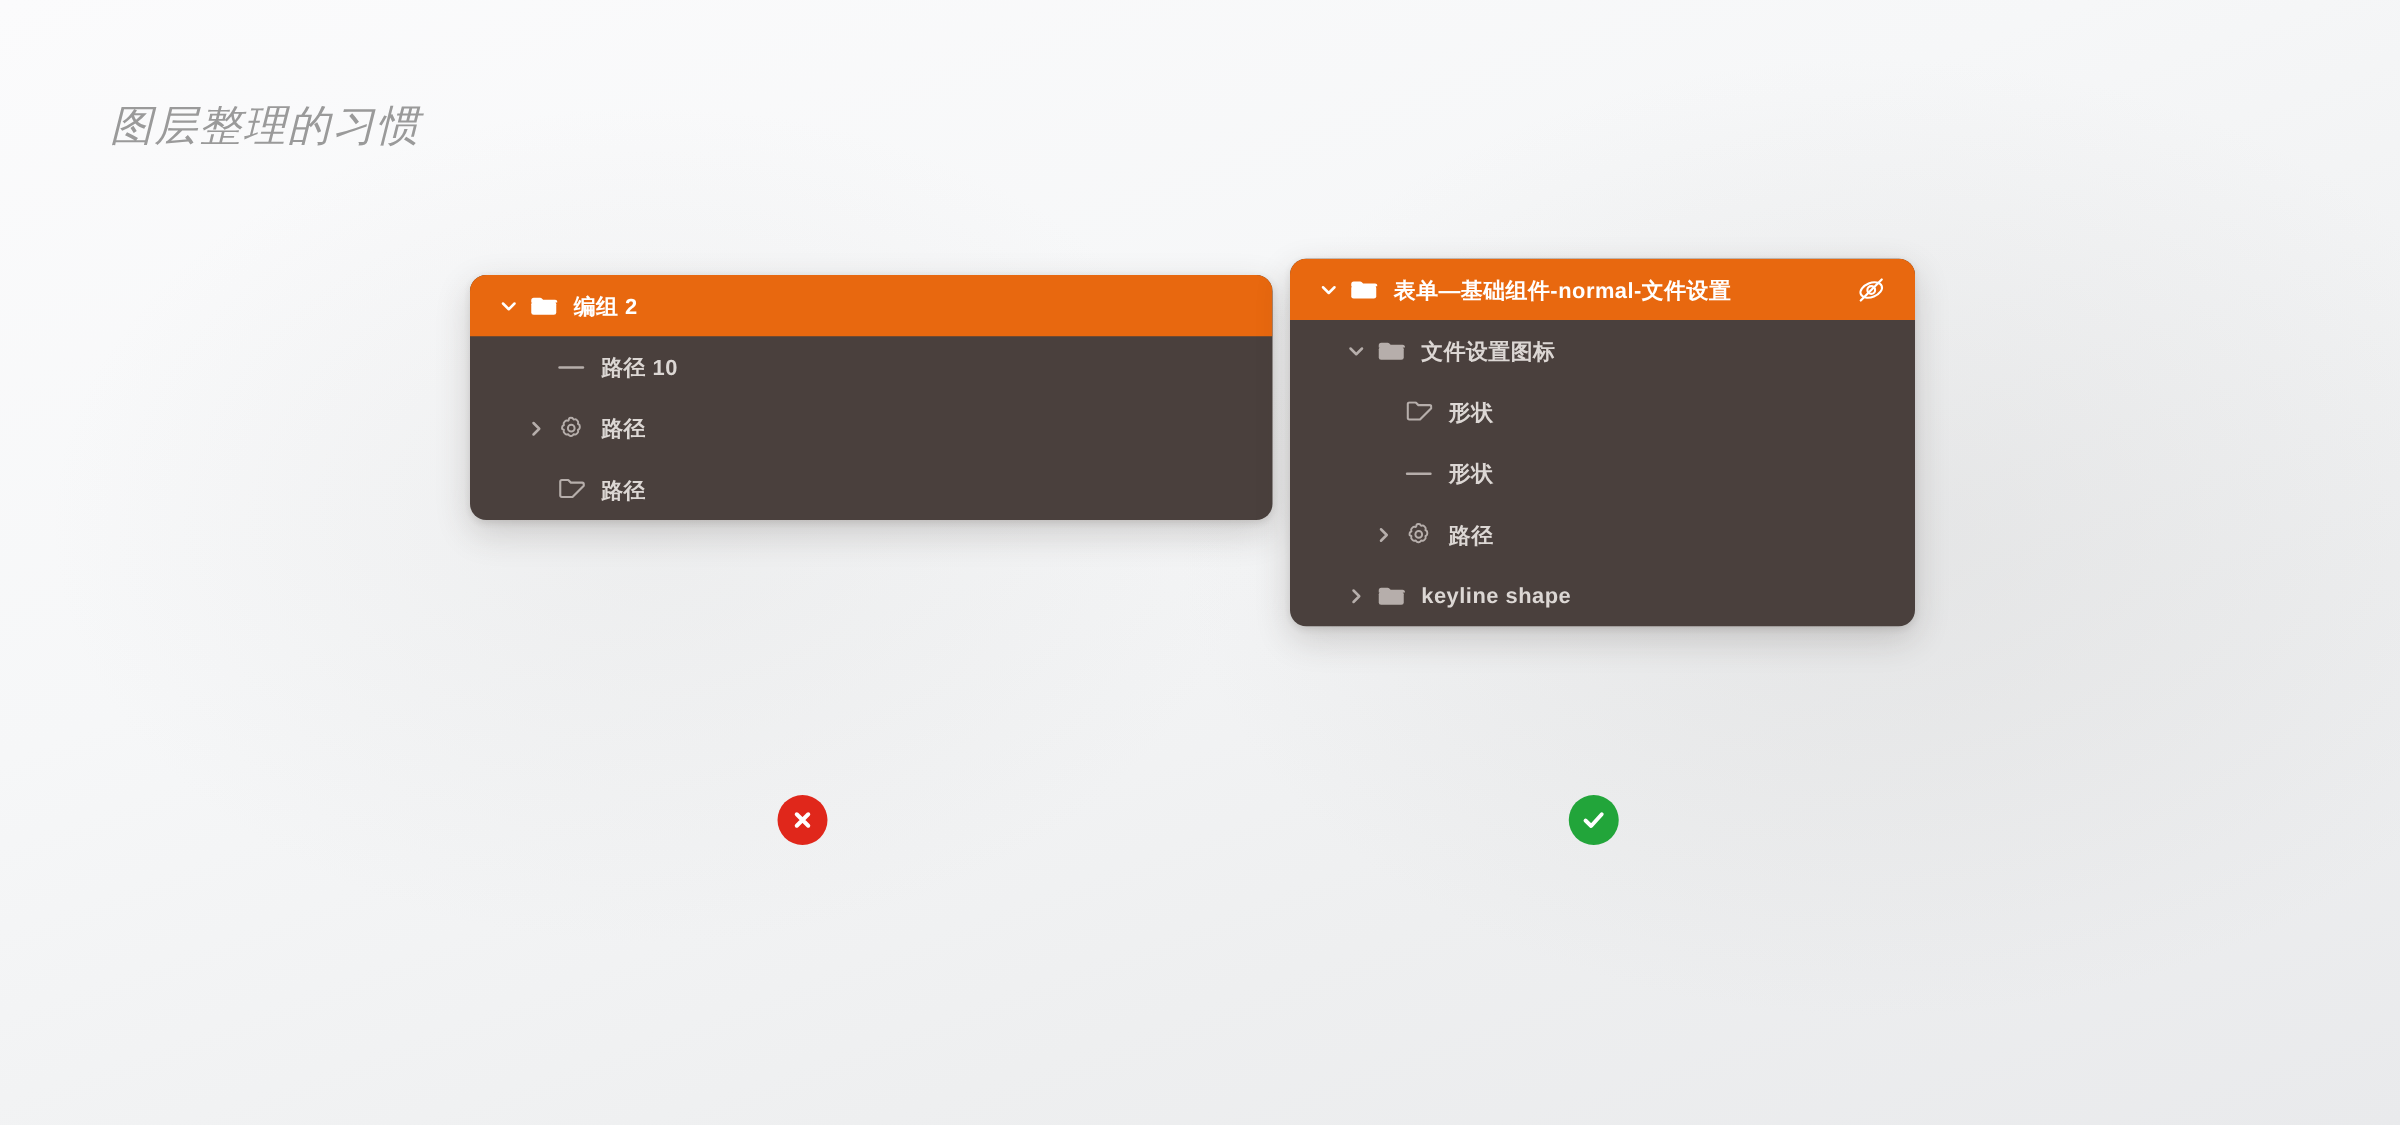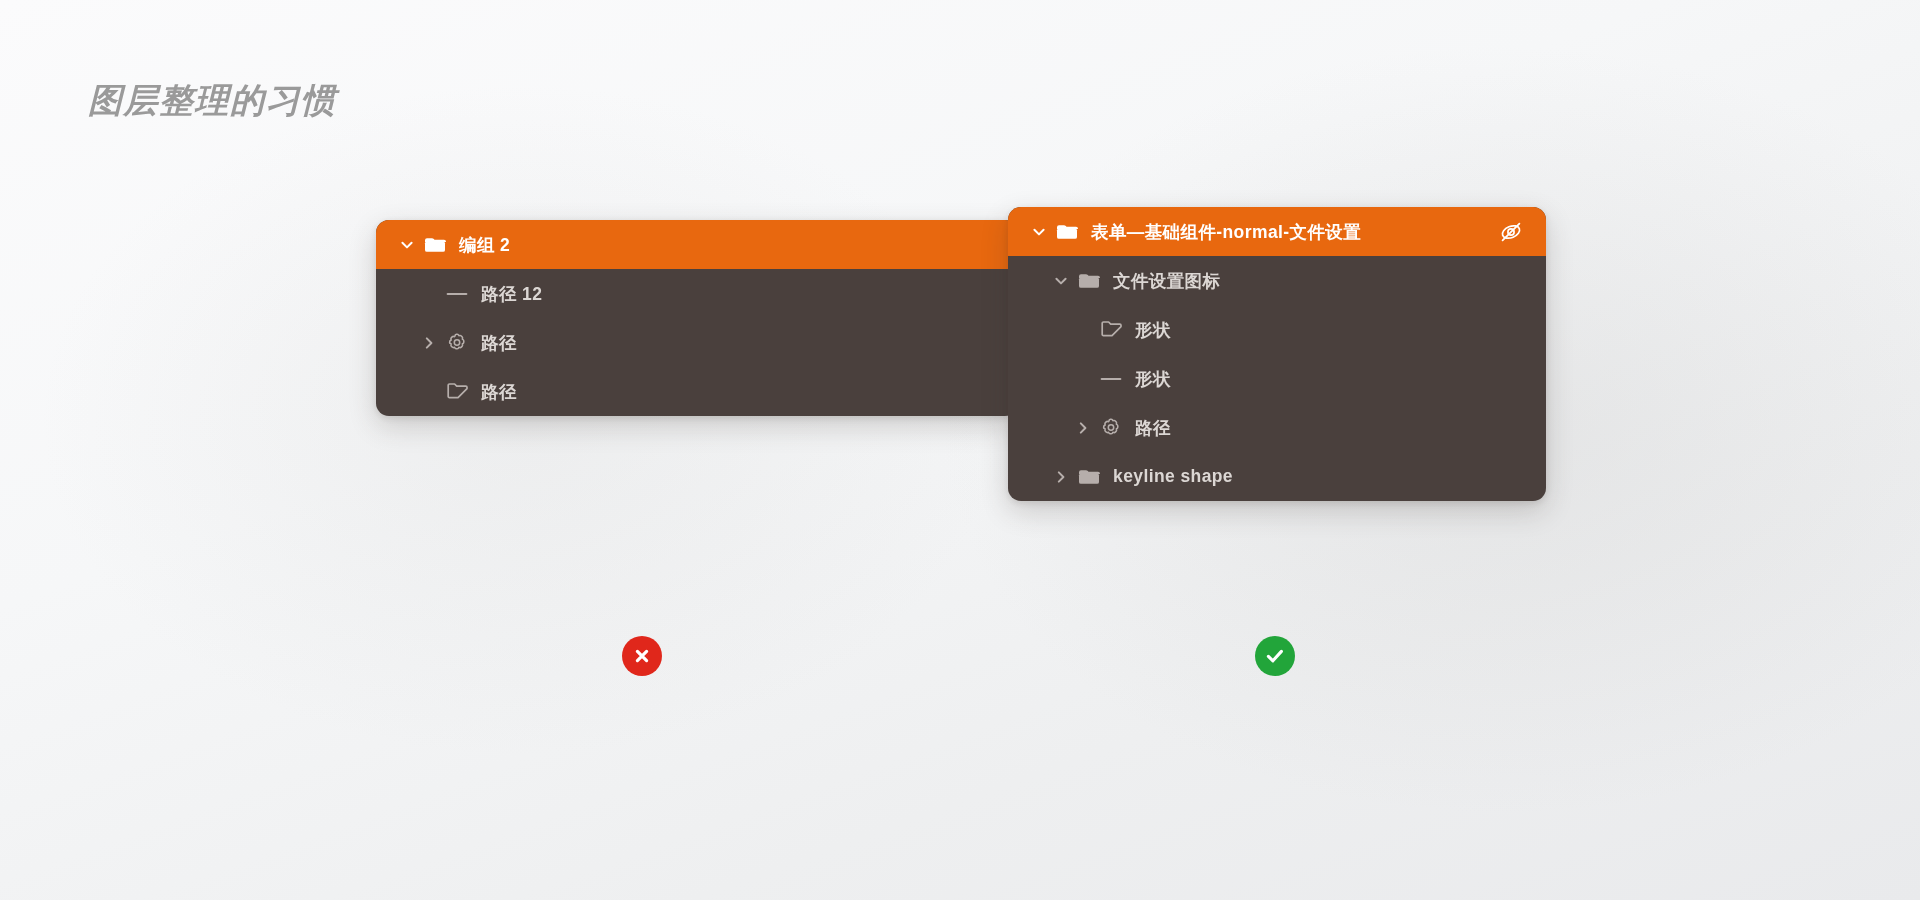--- a/index.html
+++ b/index.html
@@ -18,38 +18,38 @@
       linear-gradient(160deg, #fbfbfc 0%, #f6f7f8 38%, #eeeff0 72%, #e9eaec 100%);
     position: relative;
   }
 
   
   .page-title {
     position: absolute;
     left: 88px;
     top: 78px;
     font-size: 34px;
-    font-weight: 700;
+    font-weight: 400;
     font-style: italic;
     color: #9a9a9a;
     letter-spacing: 1.5px;
     white-space: nowrap;
   }
 
   
   .panel {
     position: absolute;
     background: #4a403d;
     border-radius: 13px;
     overflow: hidden;
     box-shadow: 0 10px 28px rgba(60,50,45,0.20), 0 2px 6px rgba(60,50,45,0.12);
   }
 
   .panel-left  { left: 376px;  top: 220px; width: 642px; }
-  .panel-right { left: 1008px; top: 207px; width: 538px; }
+  .panel-right { left: 1032px; top: 207px; width: 500px; }
 
   
   .layer-row {
     display: flex;
     align-items: center;
     height: 49px;
     position: relative;
     white-space: nowrap;
   }
   .panel-right .layer-row { height: 49px; }
@@ -131,21 +131,21 @@
       <span class="row-label">编组 2</span>
     </div>
     <div class="layer-row">
       <span class="ind" style="width: 42px;"></span>
       <span class="chev"></span>
       <span class="licon">
         <svg width="22" height="10" viewBox="0 0 22 10">
           <line x1="1.6" y1="5" x2="20.4" y2="5" stroke="#b6aeab" stroke-width="1.9" stroke-linecap="round"></line>
         </svg>
       </span>
-      <span class="row-label">路径 12</span>
+      <span class="row-label">路径 10</span>
     </div>
     <div class="layer-row">
       <span class="ind" style="width: 42px;"></span>
       <span class="chev">
         <svg width="16" height="16" viewBox="0 0 16 16">
           <path d="M5.8 3.4 L10.4 8 L5.8 12.6" fill="none" stroke="#b6aeab" stroke-width="2" stroke-linecap="round" stroke-linejoin="round"></path>
         </svg>
       </span>
       <span class="licon">
         <svg width="20" height="20" viewBox="0 0 20 20">

